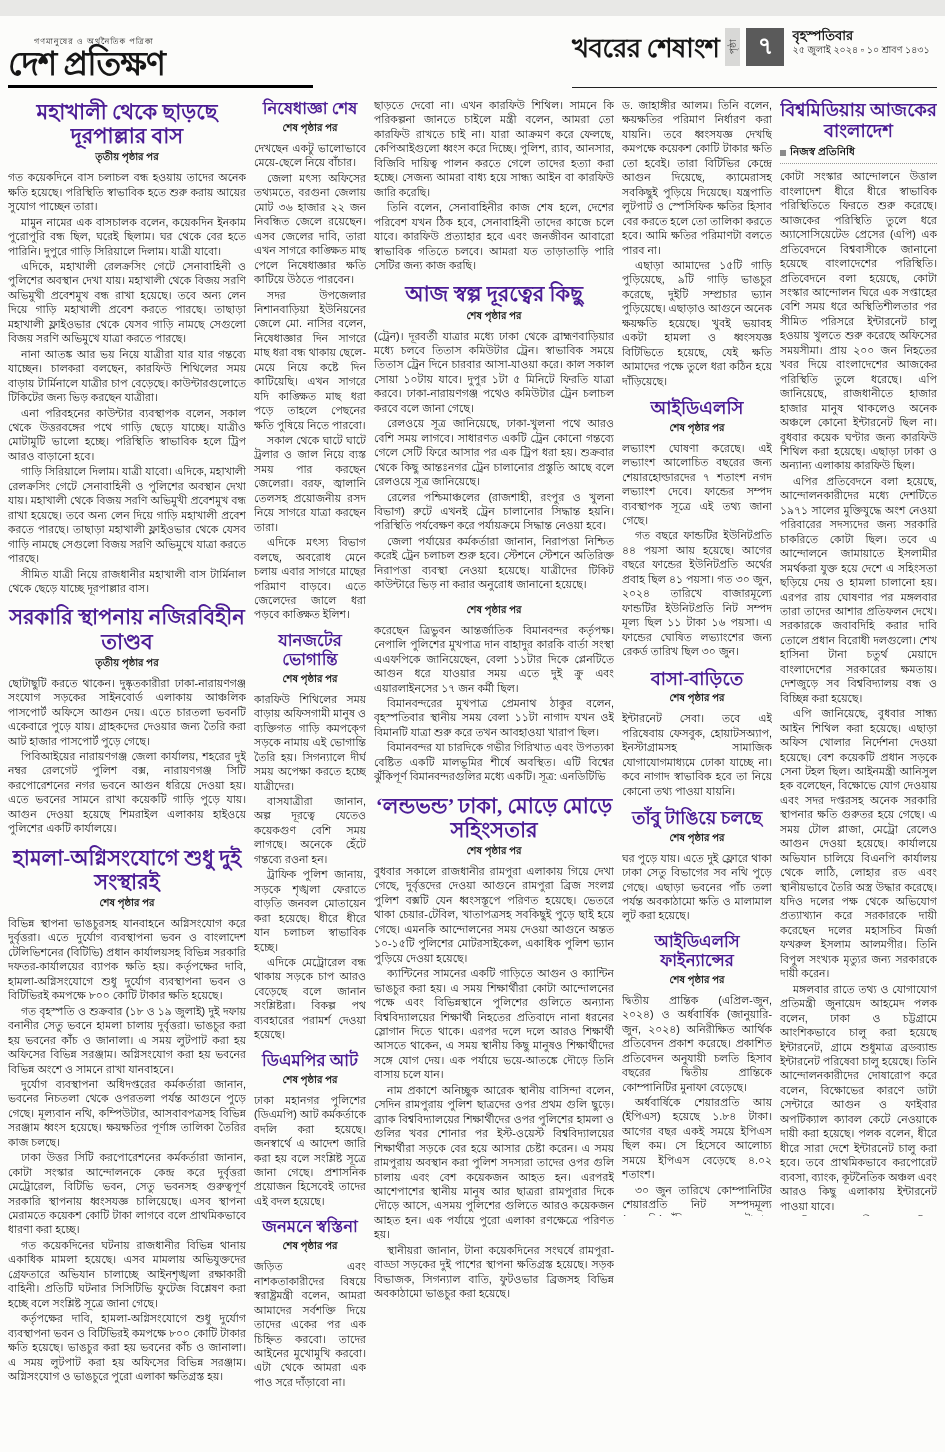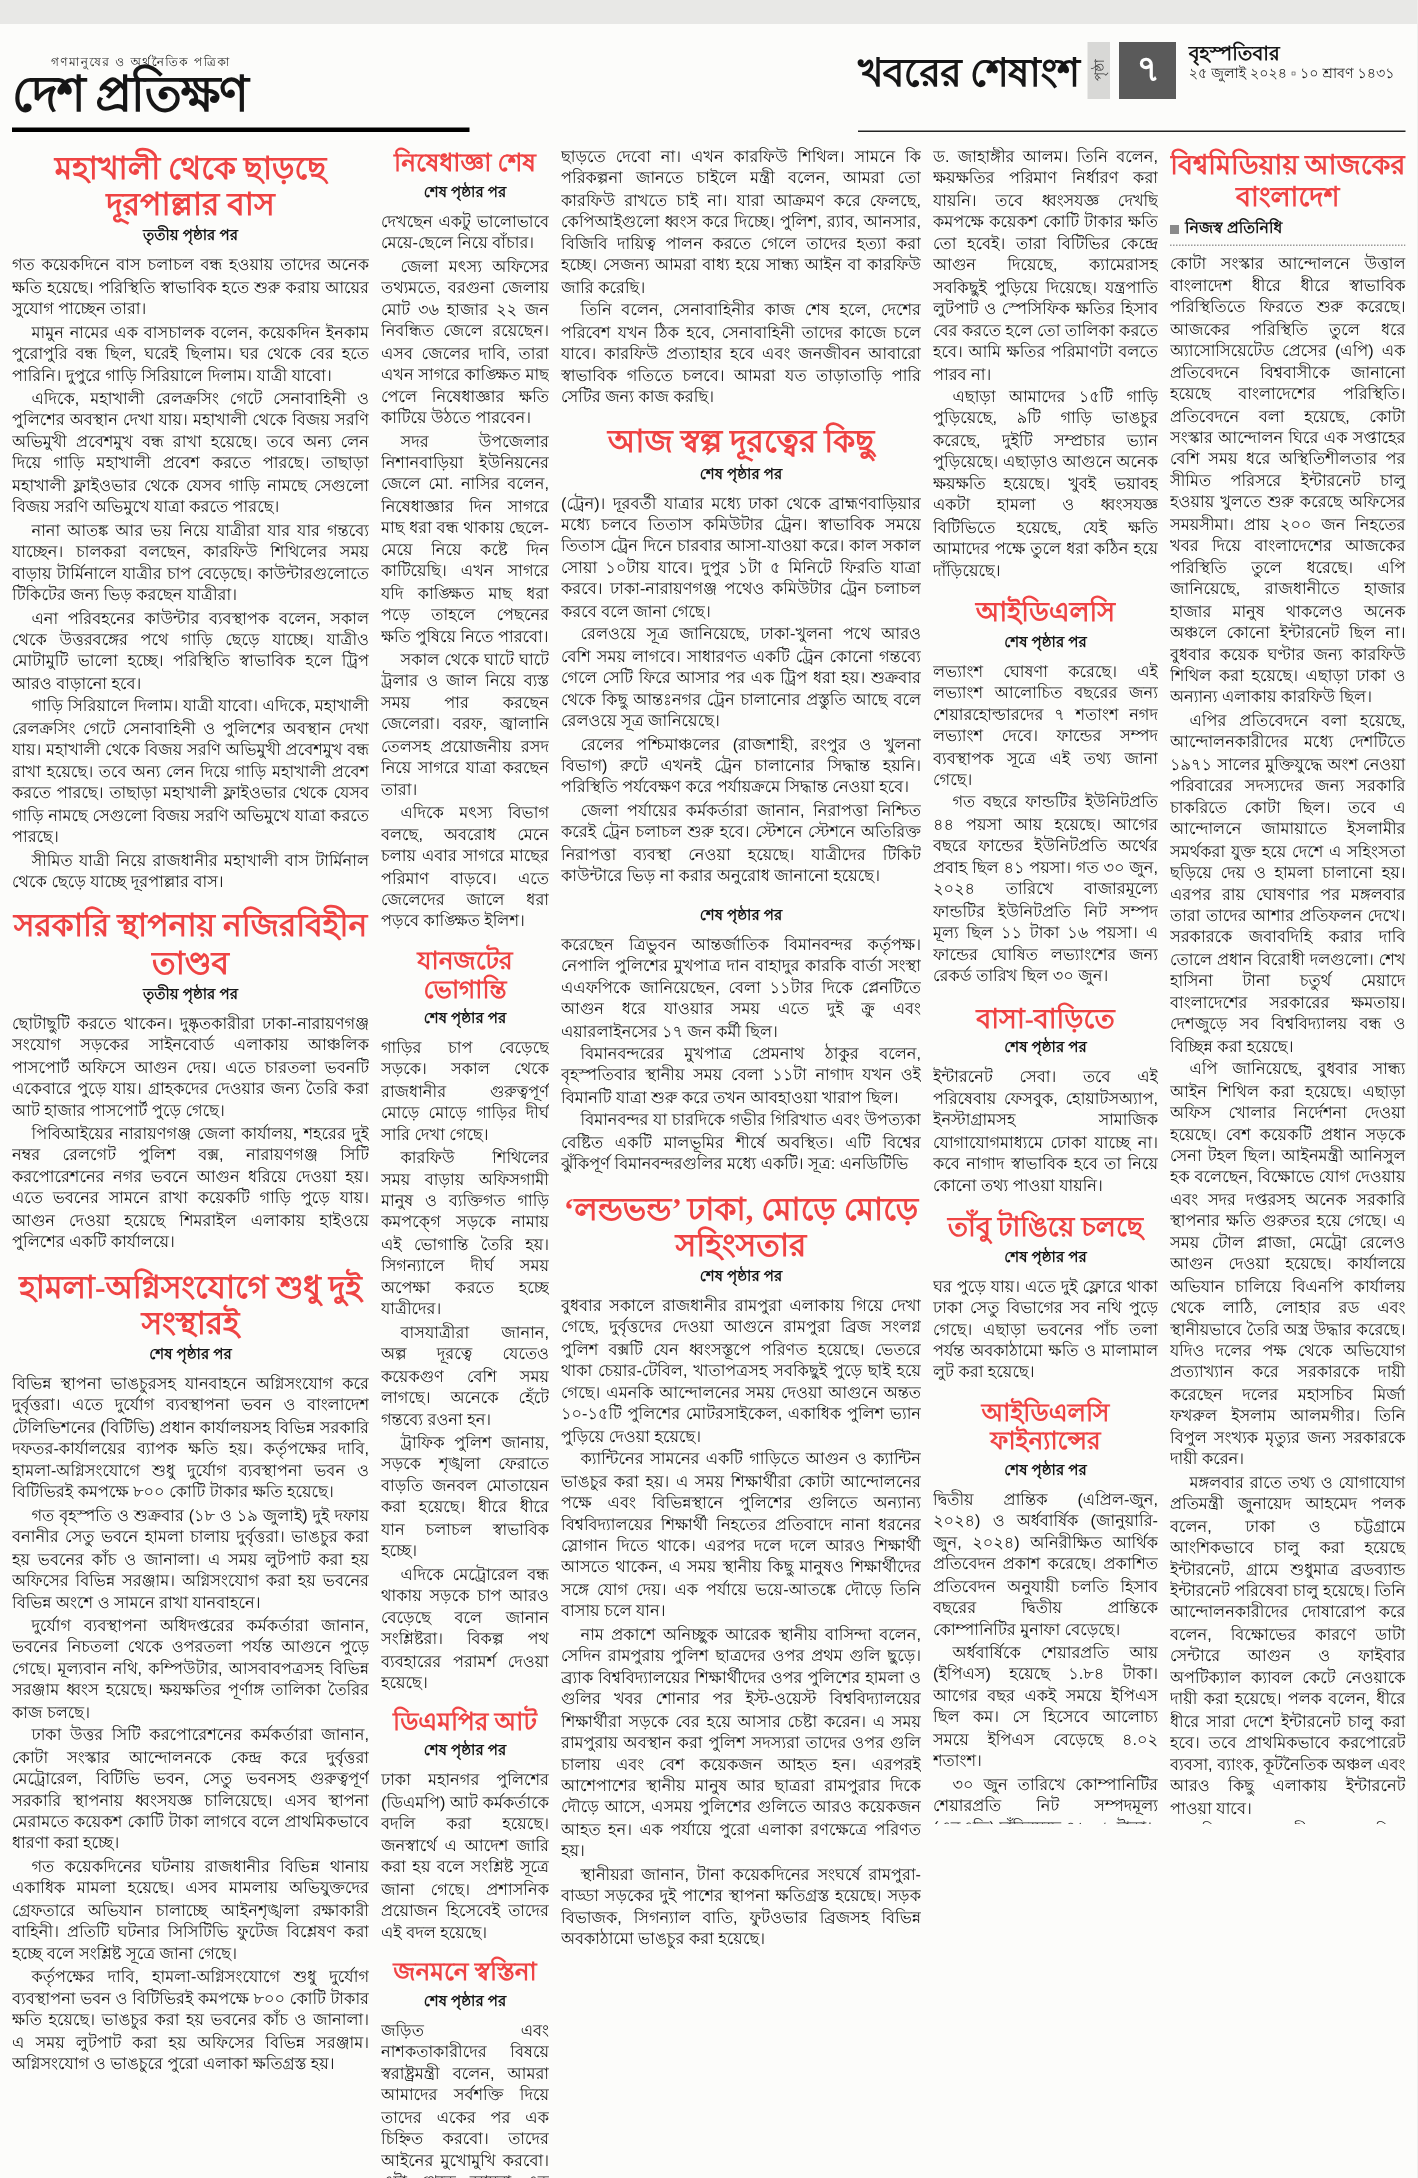--- a/index.html
+++ b/index.html
@@ -34,21 +34,21 @@
   .col-a{flex:0 0 238px;}
   .col-b{flex:0 0 112px;}
   .col-c{flex:0 0 240px;}
   .rzone{flex:1;display:flex;flex-direction:row;overflow:hidden;}
   .rz-top{display:flex;gap:8px;height:1118px;overflow:hidden;}
   .col-d{flex:0 0 150px;overflow:hidden;}
   .col-e{flex:1;overflow:hidden;}
   .rz-bottom{flex:1;overflow:hidden;border-top:1px solid #000000;padding-top:2px;}
   
   .article{margin-bottom:10px;}
-  .hl{font-weight:bold;color:#ef4444;text-align:center;line-height:1.15;
+  .hl{font-weight:bold;color:#4c1d95;text-align:center;line-height:1.15;
     font-family:"Liberation Serif","DejaVu Serif",serif;margin:2px 0 1px;}
   .hl-xl{font-size:21px;}
   .hl-lg{font-size:18px;}
   .hl-md{font-size:16.5px;}
   .kicker{font-size:10px;font-weight:bold;text-align:center;margin:1px 0 4px;}
   .byline{display:flex;align-items:center;gap:4px;font-size:10.5px;font-weight:bold;
     margin:3px 0 2px;}
   .byline .sq{width:6px;height:6px;background:#8a8a8a;display:inline-block;}
   .byrule{border-bottom:1px dotted #999;margin:1px 0 5px;}
   .article p{font-size:10.8px;line-height:1.34;text-align:justify;margin:0 0 1px;
@@ -114,21 +114,20 @@
           <div class="kicker">শেষ পৃষ্ঠার পর</div>
           <p>দেখছেন একটু ভালোভাবে মেয়ে-ছেলে নিয়ে বাঁচার।</p>
           <p>জেলা মৎস্য অফিসের তথ্যমতে, বরগুনা জেলায় মোট ৩৬ হাজার ২২ জন নিবন্ধিত জেলে রয়েছেন। এসব জেলের দাবি, তারা এখন সাগরে কাঙ্ক্ষিত মাছ পেলে নিষেধাজ্ঞার ক্ষতি কাটিয়ে উঠতে পারবেন।</p>
           <p>সদর উপজেলার নিশানবাড়িয়া ইউনিয়নের জেলে মো. নাসির বলেন, নিষেধাজ্ঞার দিন সাগরে মাছ ধরা বন্ধ থাকায় ছেলে-মেয়ে নিয়ে কষ্টে দিন কাটিয়েছি। এখন সাগরে যদি কাঙ্ক্ষিত মাছ ধরা পড়ে তাহলে পেছনের ক্ষতি পুষিয়ে নিতে পারবো।</p>
           <p>সকাল থেকে ঘাটে ঘাটে ট্রলার ও জাল নিয়ে ব্যস্ত সময় পার করছেন জেলেরা। বরফ, জ্বালানি তেলসহ প্রয়োজনীয় রসদ নিয়ে সাগরে যাত্রা করছেন তারা।</p>
           <p>এদিকে মৎস্য বিভাগ বলছে, অবরোধ মেনে চলায় এবার সাগরে মাছের পরিমাণ বাড়বে। এতে জেলেদের জালে ধরা পড়বে কাঙ্ক্ষিত ইলিশ।</p>
         </div>
         <div class="article">
           <h2 class="hl hl-md">যানজটের ভোগান্তি</h2>
           <div class="kicker">শেষ পৃষ্ঠার পর</div>
-          <p>গাড়ির চাপ বেড়েছে সড়কে। সকাল থেকে রাজধানীর গুরুত্বপূর্ণ মোড়ে মোড়ে গাড়ির দীর্ঘ সারি দেখা গেছে।</p>
           <p>কারফিউ শিথিলের সময় বাড়ায় অফিসগামী মানুষ ও ব্যক্তিগত গাড়ি কমপক্গে সড়কে নামায় এই ভোগান্তি তৈরি হয়। সিগন্যালে দীর্ঘ সময় অপেক্ষা করতে হচ্ছে যাত্রীদের।</p>
           <p>বাসযাত্রীরা জানান, অল্প দূরত্বে যেতেও কয়েকগুণ বেশি সময় লাগছে। অনেকে হেঁটে গন্তব্যে রওনা হন।</p>
           <p>ট্রাফিক পুলিশ জানায়, সড়কে শৃঙ্খলা ফেরাতে বাড়তি জনবল মোতায়েন করা হয়েছে। ধীরে ধীরে যান চলাচল স্বাভাবিক হচ্ছে।</p>
           <p>এদিকে মেট্রোরেল বন্ধ থাকায় সড়কে চাপ আরও বেড়েছে বলে জানান সংশ্লিষ্টরা। বিকল্প পথ ব্যবহারের পরামর্শ দেওয়া হয়েছে।</p>
         </div>
         <div class="article">
           <h2 class="hl hl-md">ডিএমপির আট</h2>
           <div class="kicker">শেষ পৃষ্ঠার পর</div>
           <p>ঢাকা মহানগর পুলিশের (ডিএমপি) আট কর্মকর্তাকে বদলি করা হয়েছে। জনস্বার্থে এ আদেশ জারি করা হয় বলে সংশ্লিষ্ট সূত্রে জানা গেছে। প্রশাসনিক প্রয়োজন হিসেবেই তাদের এই বদল হয়েছে।</p>
         </div>

